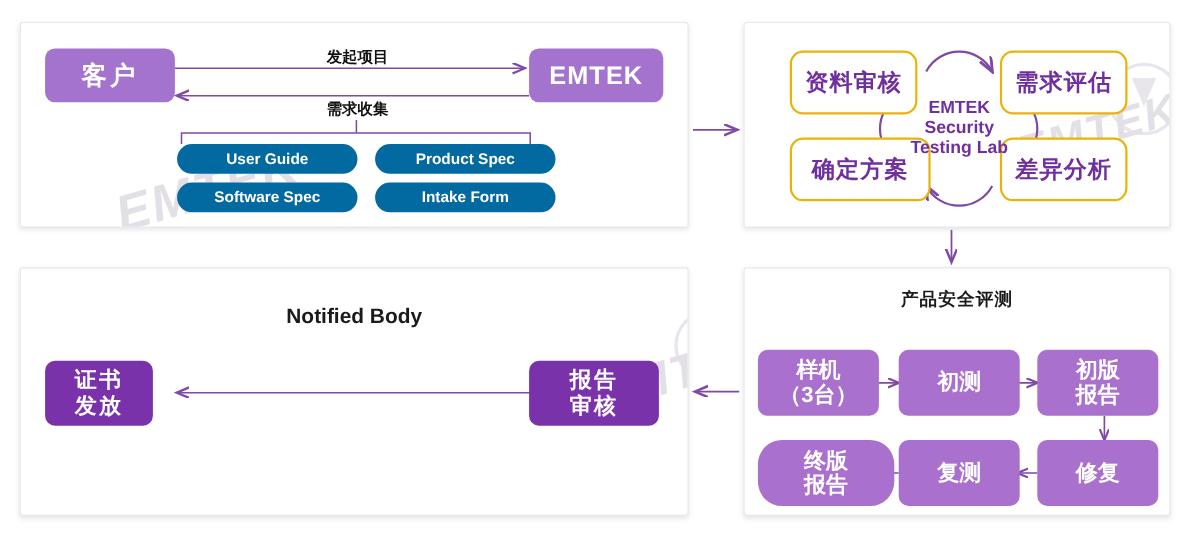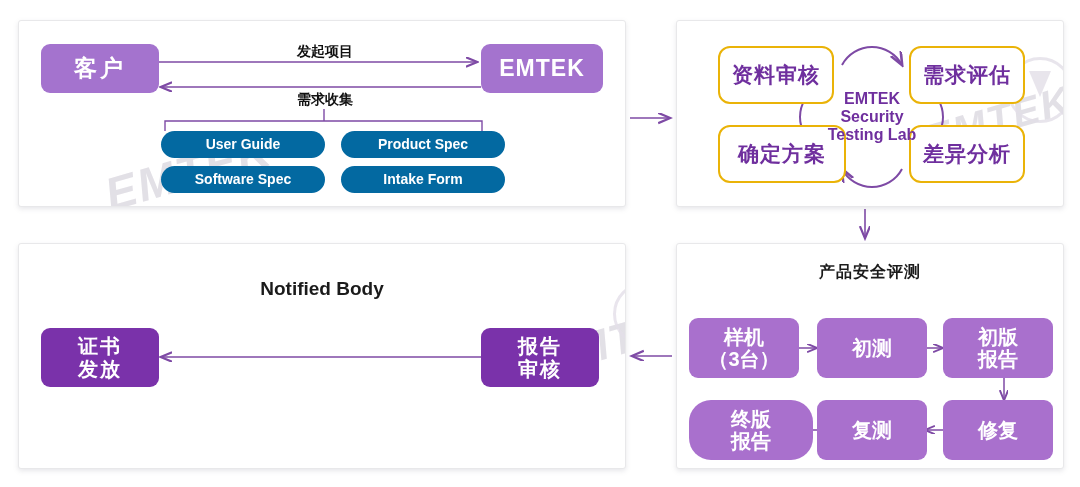--- a/index.html
+++ b/index.html
@@ -189,21 +189,21 @@
 
     <div class="wm" style="left:520px;top:70px;font-size:44px;">EMTEK</div>
     <div class="wm-ring" style="left:594px;top:38px;width:58px;height:58px;"></div>
 
     <svg class="lines" width="606" height="224">
       <line x1="478" y1="113" x2="142" y2="113" stroke="#7e4aa5" stroke-width="1.5" marker-end="url(#ah)"></line>
     </svg>
 
     <div class="plaintitle" style="left:0;top:34px;width:606px;font-size:19px;">Notified Body</div>
 
-    <div class="node rect fill-dark" style="left:22px;top:84px;width:118px;height:59px;font-size:20px;letter-spacing:2px;white-space:pre-line;">证书
+    <div class="node rect fill-dark" style="left:22px;top:84px;width:98px;height:59px;font-size:20px;letter-spacing:2px;white-space:pre-line;">证书
 发放</div>
 
     <div class="node rect fill-dark" style="left:462px;top:84px;width:118px;height:59px;font-size:20px;letter-spacing:2px;white-space:pre-line;">报告
 审核</div>
   </div>
 
   <div class="panel" id="panel-br">
 
     <svg class="lines" width="386" height="224">
 

